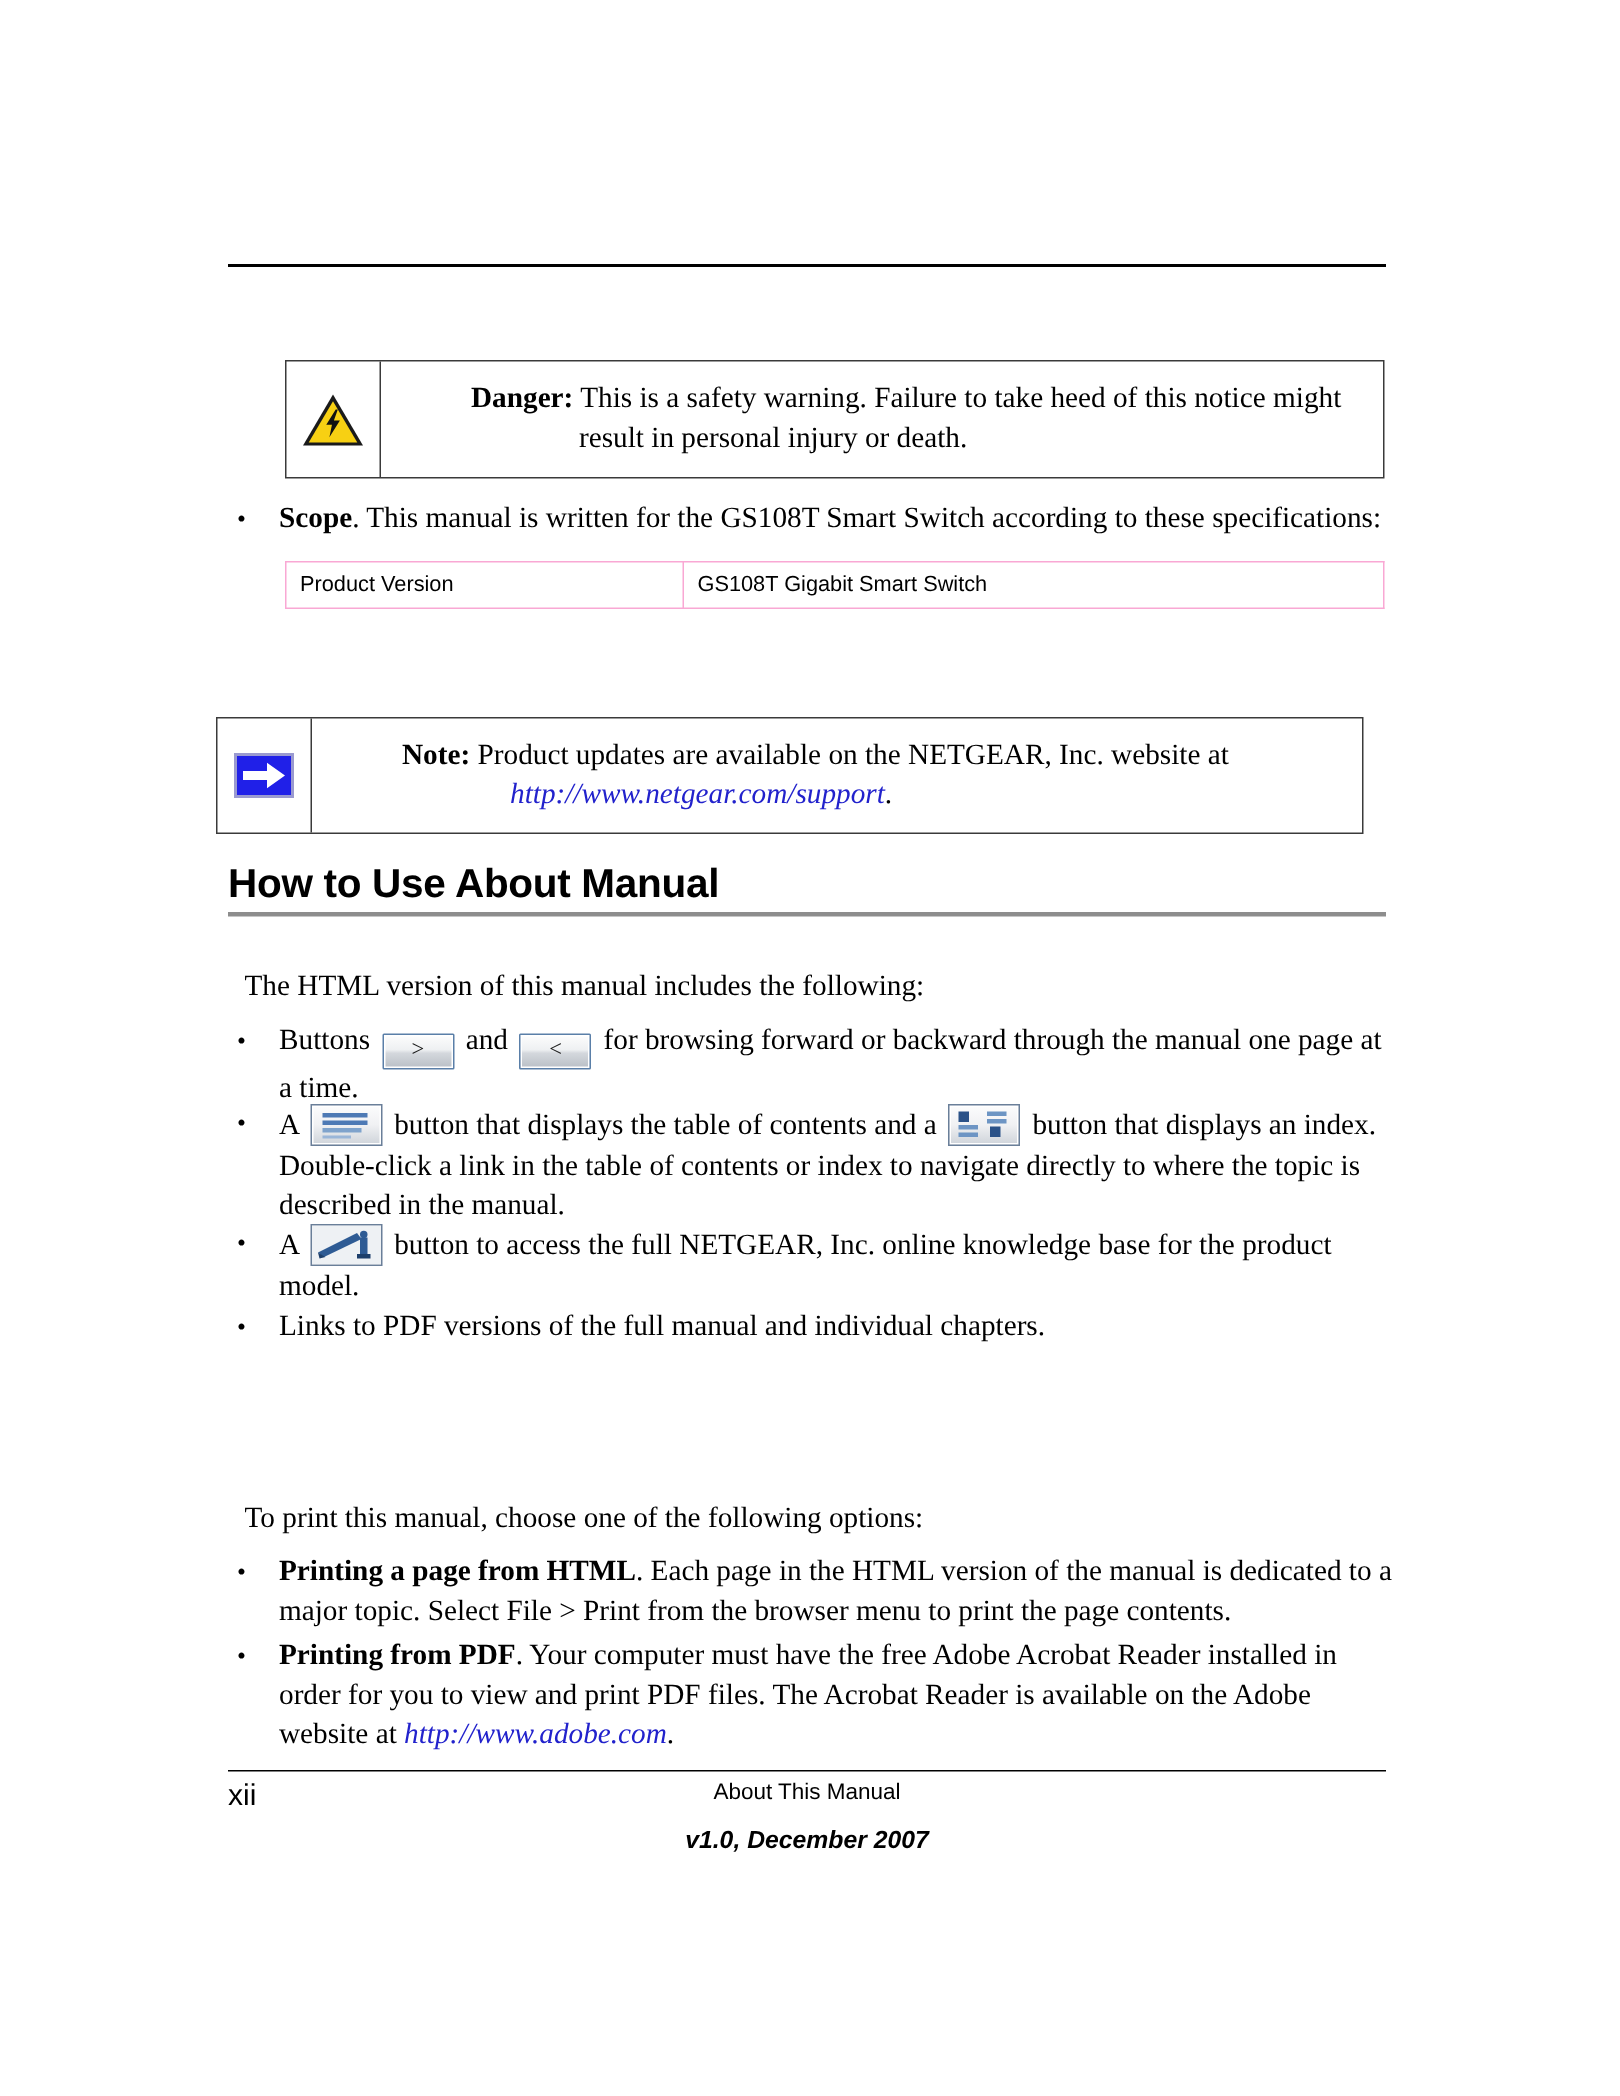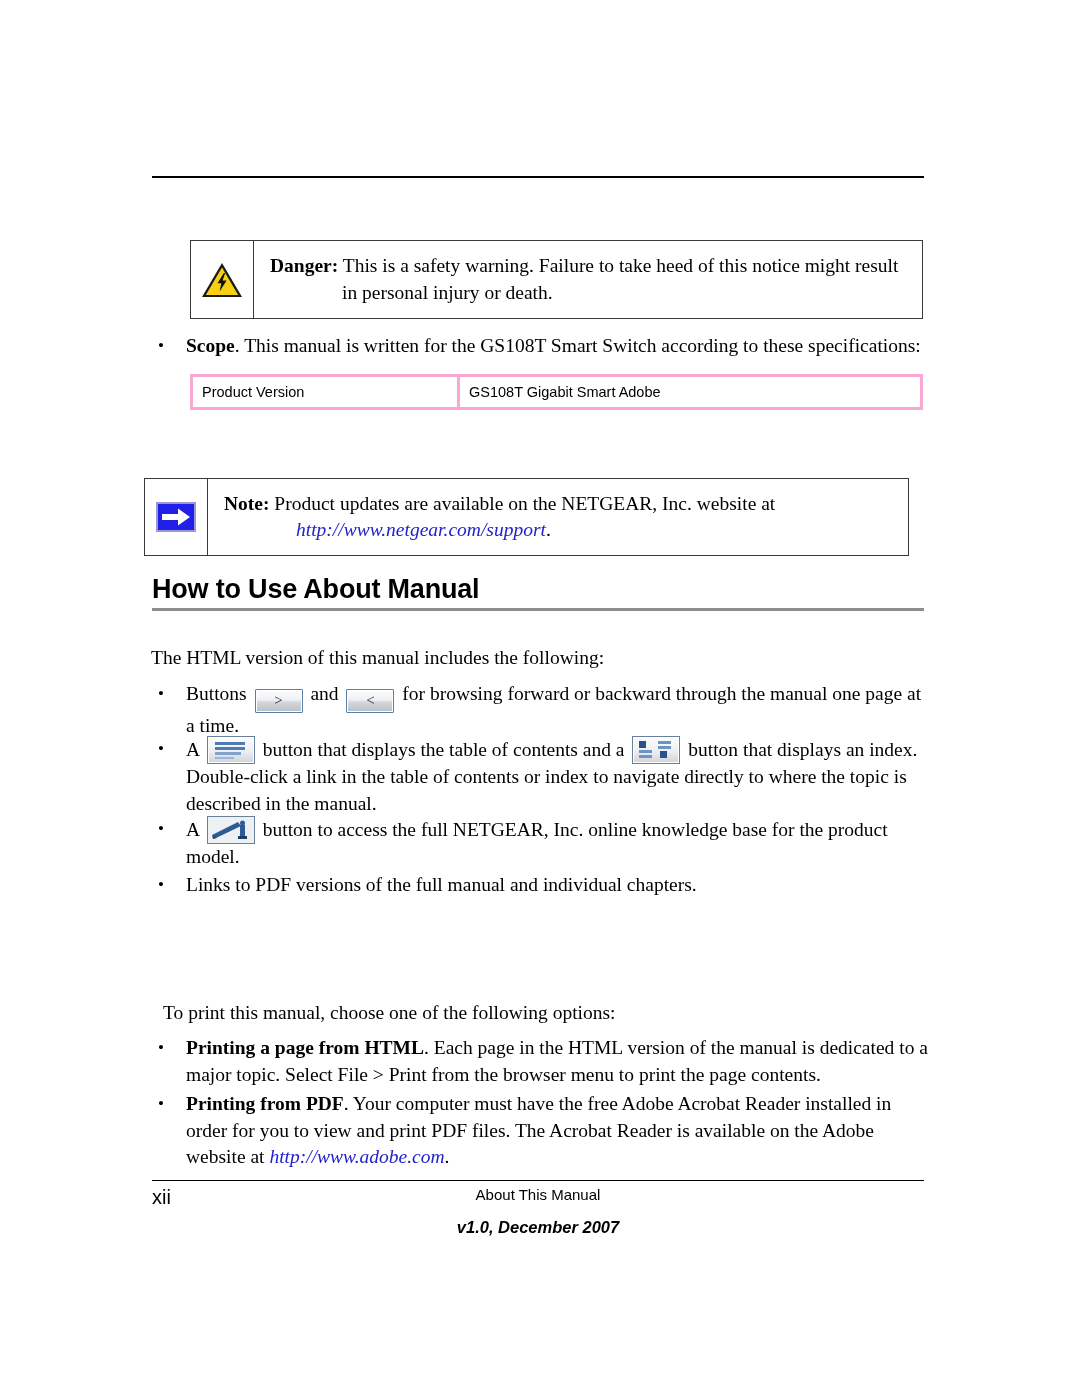--- a/index.html
+++ b/index.html
@@ -48,20 +48,21 @@
   }
 
   
   .admon {
     position: absolute;
     border: 1px solid #3a3a3a;
     box-sizing: border-box;
     display: flex;
     align-items: stretch;
     background: #fff;
+    gap: 44px;
   }
   .admon-icon-cell {
     width: 62px;
     flex: 0 0 62px;
     border-right: 1px solid #3a3a3a;
     display: flex;
     align-items: center;
     justify-content: center;
   }
   .admon-body {
@@ -123,21 +124,21 @@
   #spec-table {
     position: absolute;
     left: 190px;
     top: 374px;
     width: 733px;
     border-collapse: collapse;
     font-family: "Liberation Sans", sans-serif;
     font-size: 14.5px;
   }
   #spec-table td {
-    border: 3px solid #f9a8d4;
+    border: 1px solid #f9a8d4;
     padding: 6px 8px 6px 9px;
     height: 18px;
     vertical-align: middle;
     color: #000;
   }
   #spec-table td.col-a { width: 247px; }
 
   
   .section {
     position: absolute;
@@ -265,21 +266,21 @@
 
   <div class="bullet-row" style="left:152px; top:333px; width:780px;">
     <div class="bullet-dot">•</div>
     <div class="bullet-text"><span class="b">Scope</span><span>. This manual is written for the GS108T Smart Switch according to these specifications:</span></div>
   </div>
 
   <table id="spec-table">
     <tbody>
       <tr>
         <td class="col-a">Product Version</td>
-        <td>GS108T Gigabit Smart Adobe</td>
+        <td>GS108T Gigabit Smart Switch</td>
       </tr>
     </tbody>
   </table>
 
   <div class="admon" id="note-box">
     <div class="admon-icon-cell">
       <span>
         <svg class="note-icon" viewBox="0 0 40 30">
           <rect x="1" y="1" width="38" height="28" fill="#2020e8" stroke="#9a9ad0" stroke-width="2"></rect>
           <polygon points="6,12 22,12 22,6.5 34,15 22,23.5 22,18 6,18" fill="#ffffff"></polygon>
@@ -289,21 +290,21 @@
     <div class="admon-body">
       <div class="admon-text"><span class="lead">Note:</span><span> Product updates are available on the NETGEAR, Inc. website at </span><span class="link">http://www.netgear.com/support</span><span>.</span></div>
     </div>
   </div>
 
   <div class="section" style="top:574px;">
     <div class="section-title">How to Use About Manual</div>
     <div class="section-rule"></div>
   </div>
 
-  <div class="para" style="left:151px; top:645px; width:770px;">The HTML version of this manual includes the following:</div>
+  <div class="para" style="left:163px; top:645px; width:770px;">The HTML version of this manual includes the following:</div>
 
   <div class="bullet-row" style="left:152px; top:681px; width:780px;">
     <div class="bullet-dot">•</div>
     <div class="bullet-text"><span>Buttons </span><span class="ui-btn">&gt;</span><span> and </span><span class="ui-btn">&lt;</span><span> for browsing forward or backward through the manual one page at a time.</span></div>
   </div>
 
   <div class="bullet-row" style="left:152px; top:736px; width:780px;">
     <div class="bullet-dot">•</div>
     <div class="bullet-text"><span>A </span><span class="ui-icon-btn"><svg width="46" height="26" viewBox="0 0 46 26">
             <rect x="7" y="5" width="30" height="3" fill="#4e7ab5"></rect>

